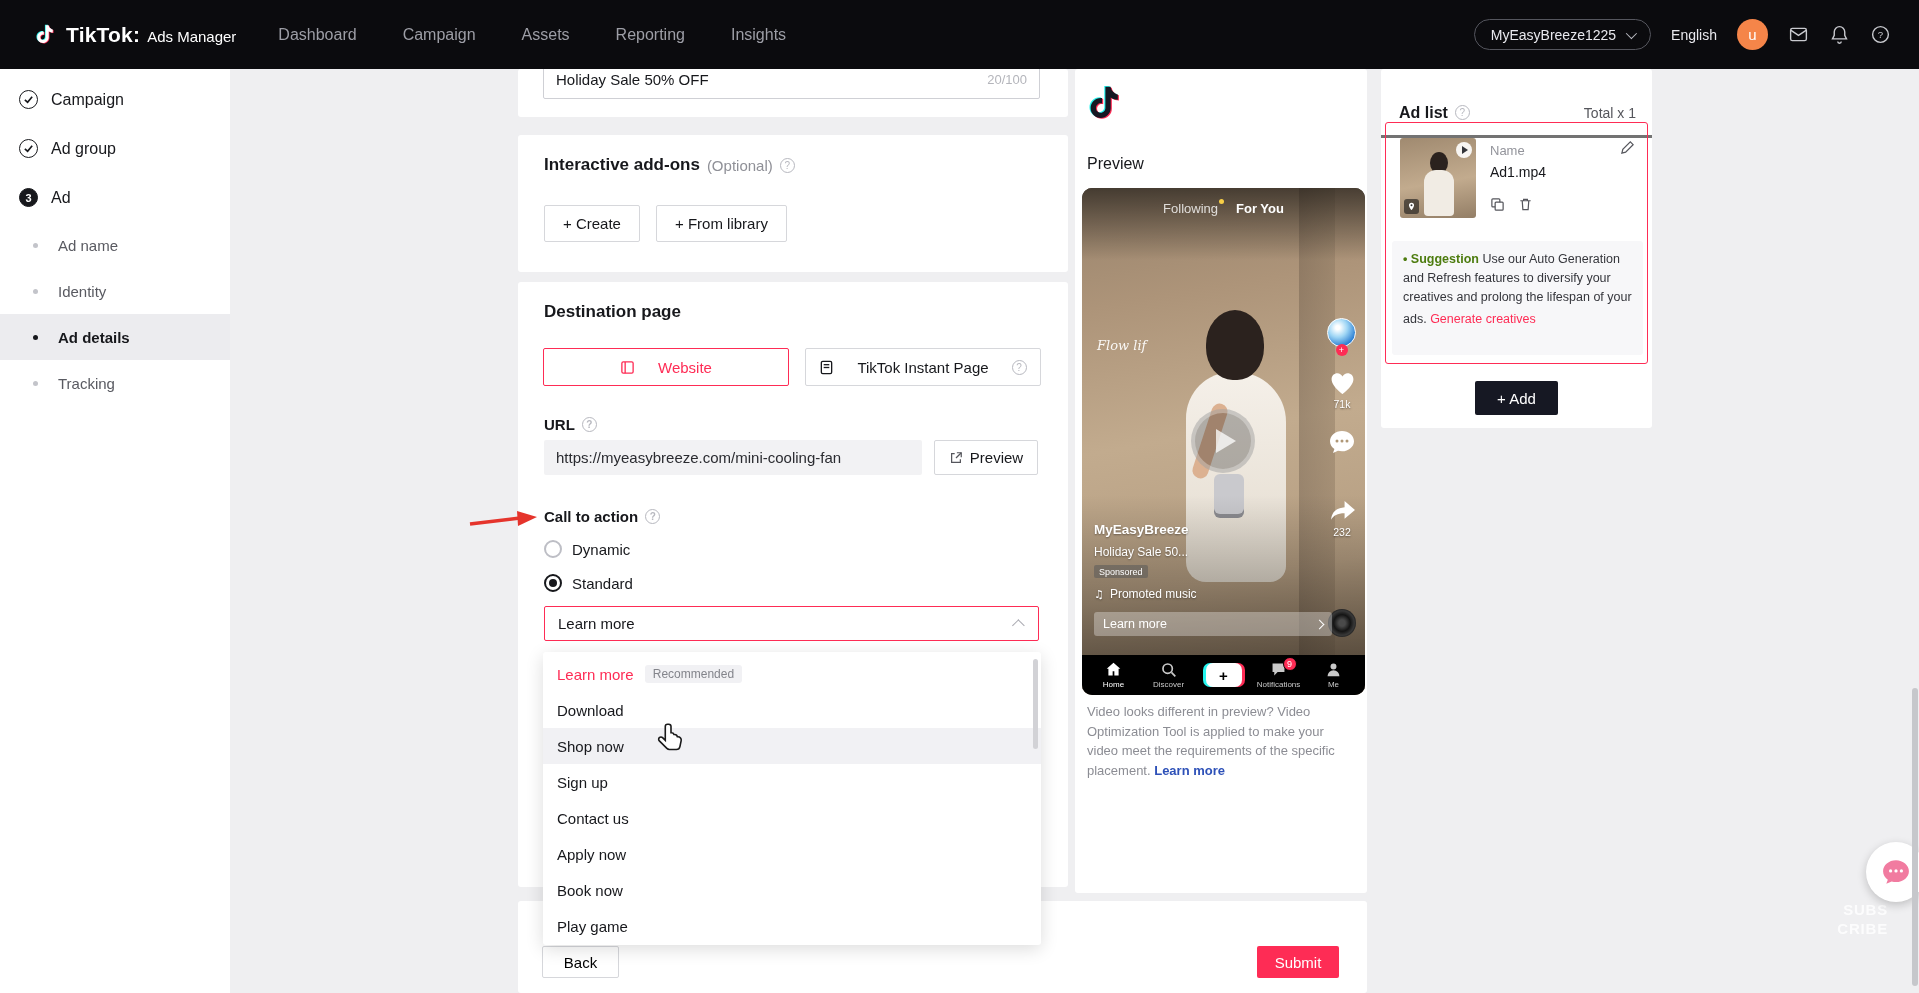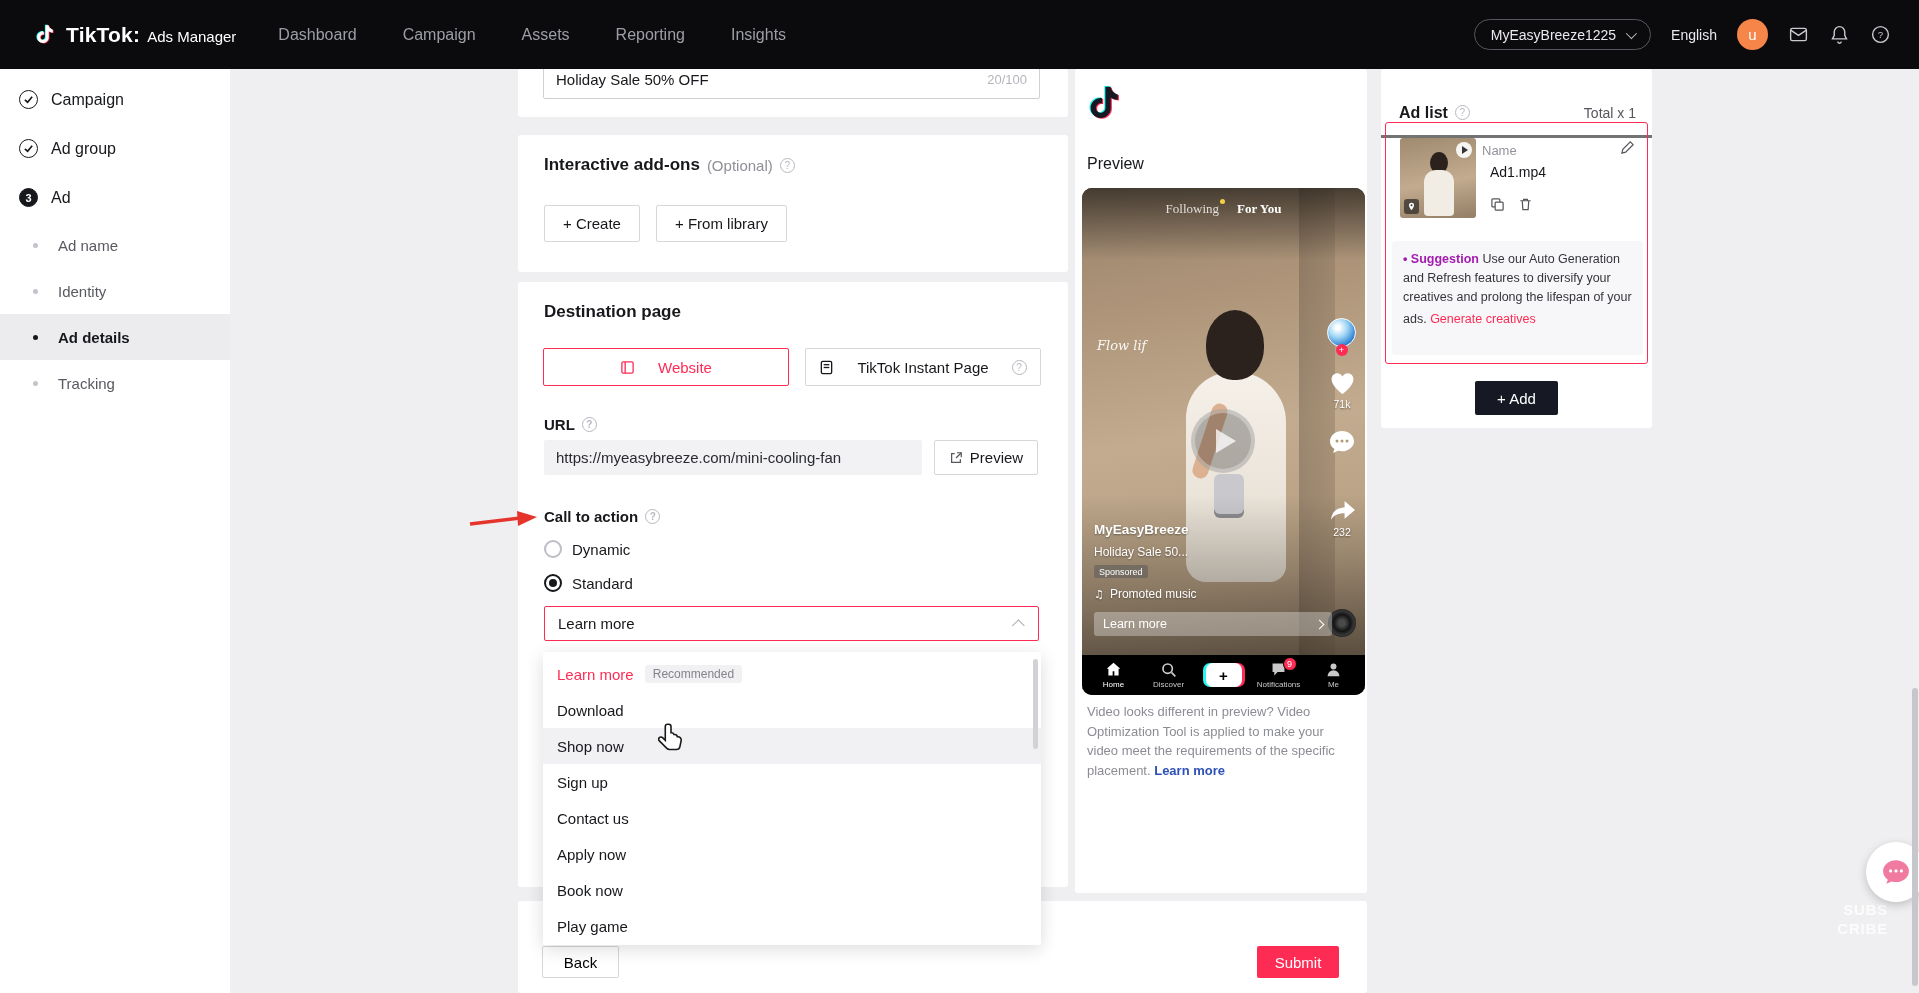--- a/index.html
+++ b/index.html
@@ -93,21 +93,21 @@
     background:linear-gradient(170deg,#97826b 0%,#ad9479 22%,#c2ab8e 48%,#b59e82 75%,#8d7860 100%); }
   .bg-strip { position:absolute; right:30px; top:0; bottom:0; width:36px; background:linear-gradient(90deg,#6d5c4b,#8a765f); opacity:.45; }
   .fig-hair { position:absolute; left:124px; top:122px; width:58px; height:70px; background:#2b221e; border-radius:50% 50% 46% 46%; }
   .fig-face { position:absolute; left:136px; top:148px; width:32px; height:30px; background:#d9ae8e; border-radius:48%; }
   .fig-neck { position:absolute; left:146px; top:176px; width:12px; height:12px; background:#d3a787; }
   .fig-dress { position:absolute; left:104px; top:184px; width:100px; height:210px; background:linear-gradient(#f5f0e9,#e3dbce); border-radius:46px 50px 16px 20px; }
   .fig-arm { position:absolute; left:120px; top:214px; width:16px; height:78px; background:#dcb191; border-radius:9px; transform:rotate(18deg); }
   .fig-fan { position:absolute; left:132px; top:286px; width:30px; height:40px; background:#c9c9cd; border-radius:6px; box-shadow:0 4px 0 #8b8b90; }
   .v-top-shade { position:absolute; left:0; right:0; top:0; height:72px; background:linear-gradient(rgba(0,0,0,.55),rgba(0,0,0,0)); }
   .v-bottom-shade { position:absolute; left:0; right:0; bottom:40px; height:160px; background:linear-gradient(rgba(0,0,0,0),rgba(0,0,0,.4)); }
-  .v-tabs { position:absolute; top:13px; left:0; right:0; display:flex; justify-content:center; gap:18px; font-size:13px;font-family:Liberation Serif, serif; }
+  .v-tabs { position:absolute; top:13px; left:0; right:0; display:flex; justify-content:center; gap:18px; font-size:13px; }
   .tab-following { color:rgba(255,255,255,.8); position:relative; }
   .dot-yellow { position:absolute; right:-6px; top:-2px; width:5px; height:5px; border-radius:50%; background:#f7ce46; }
   .tab-foryou { color:#fff; font-weight:700; }
   .overlay-script { position:absolute; left:15px; top:150px; color:rgba(255,255,255,.92); font-size:13px; font-style:italic; font-family:"DejaVu Serif",serif; }
   .rail { position:absolute; right:6px; top:130px; width:34px; height:330px; }
   .rail-avatar { position:absolute; left:2px; top:0; width:29px; height:29px; border-radius:50%; border:1.5px solid #fff; background:radial-gradient(circle at 36% 32%, #ffffff 8%, #9fd6f5 38%, #2277cf 78%, #155a9e 100%); }
   .rail-plus { position:absolute; left:10.5px; top:26px; width:12px; height:12px; border-radius:50%; background:#fe2c55; color:#fff; font-size:9px; line-height:12px; text-align:center; }
   .rail-item { position:absolute; left:0; width:34px; display:flex; justify-content:center; }
   .rail-count { position:absolute; left:0; width:34px; text-align:center; color:#fff; font-size:10.5px; text-shadow:0 1px 2px rgba(0,0,0,.5); }
   .disc { position:absolute; left:3px; top:291px; width:28px; height:28px; border-radius:50%; background:radial-gradient(circle,#4a4a4a 16%,#141414 42%,#383838 62%,#101010 80%); }
@@ -137,27 +137,27 @@
   .adlist-header { position:absolute; left:0; top:0; width:100%; height:48px; display:flex; align-items:center; padding:0 16px 0 18px; gap:7px; border-bottom:3px solid #737373;margin-top:21px; }
   .adlist-title { font-size:16px; font-weight:700; }
   .adlist-total { margin-left:auto; font-size:14px; color:#55565c; }
   .ad-card { position:absolute; left:4px; top:53px; width:263px; height:242px; border:1px solid #fe2c55; border-radius:3px; }
   .thumb { position:absolute; left:14px; top:15px; width:76px; height:80px; border-radius:3px; overflow:hidden; background:linear-gradient(170deg,#a08a70,#c2ab8e 55%,#937e66); }
   .thumb .t-hair { position:absolute; left:30px; top:14px; width:18px; height:22px; background:#2b221e; border-radius:50%; }
   .thumb .t-dress { position:absolute; left:24px; top:32px; width:30px; height:46px; background:#f1ece4; border-radius:12px 12px 4px 4px; }
   .t-play { position:absolute; right:4px; top:4px; width:16px; height:16px; border-radius:50%; background:rgba(255,255,255,.9); display:flex; align-items:center; justify-content:center; }
   .t-play::after { content:""; width:0; height:0; border-left:6px solid #33343a; border-top:4px solid transparent; border-bottom:4px solid transparent; margin-left:1px; }
   .t-pin { position:absolute; left:4px; bottom:4px; width:15px; height:15px; border-radius:3px; background:rgba(20,20,20,.6); display:flex; align-items:center; justify-content:center; }
-  .name-label { position:absolute; left:96px; top:20px; font-size:13px; color:#93949b; }
+  .name-label { position:absolute; left:104px; top:20px; font-size:13px; color:#93949b; }
   .edit-icon { position:absolute; right:12px; top:17px; color:#55565c; cursor:pointer; display:flex; }
   .file-name { position:absolute; left:104px; top:41px; font-size:14px; color:#17181c; }
   .ad-actions { position:absolute; left:104px; top:74px; display:flex; gap:13px; color:#55565c; }
   .ad-actions span { cursor:pointer; display:flex; }
   .sugg { position:absolute; left:6px; top:118px; width:251px; height:114px; background:#f7f7f9; border-radius:3px; padding:9px 11px; font-size:12.5px; line-height:1.5; color:#35363c; }
-  .sugg b { color:#a21caf; }
+  .sugg b { color:#4d7c0f; }
   .generate-link { display:inline-block; margin-top:4px; color:#fe2c55; cursor:pointer; }
   .btn-add { position:absolute; left:94px; top:312px; width:83px; height:34px; background:#161823; color:#fff; border:none; border-radius:2px; font-size:15px; cursor:pointer; font-family:inherit; }
 
   
   .annot-arrow { position:absolute; left:468px; top:507px; z-index:35; }
   .cursor-pointer { position:absolute; left:656px; top:722px; z-index:60; }
   .chat-fab { position:absolute; left:1866px; top:842px; width:60px; height:60px; border-radius:50%; background:#fff; box-shadow:0 3px 10px rgba(0,0,0,.2); display:flex; align-items:center; justify-content:center; z-index:70; cursor:pointer; }
   .watermark { position:absolute; left:1788px; top:901px; width:100px; text-align:right; font-size:15px; font-weight:700; color:rgba(255,255,255,.82); letter-spacing:.8px; line-height:1.25; z-index:5; }
   .page-scrollthumb { position:absolute; right:1px; top:688px; width:6px; height:298px; background:#c6c7cb; border-radius:3px; z-index:80; cursor:pointer; }
 </style>

